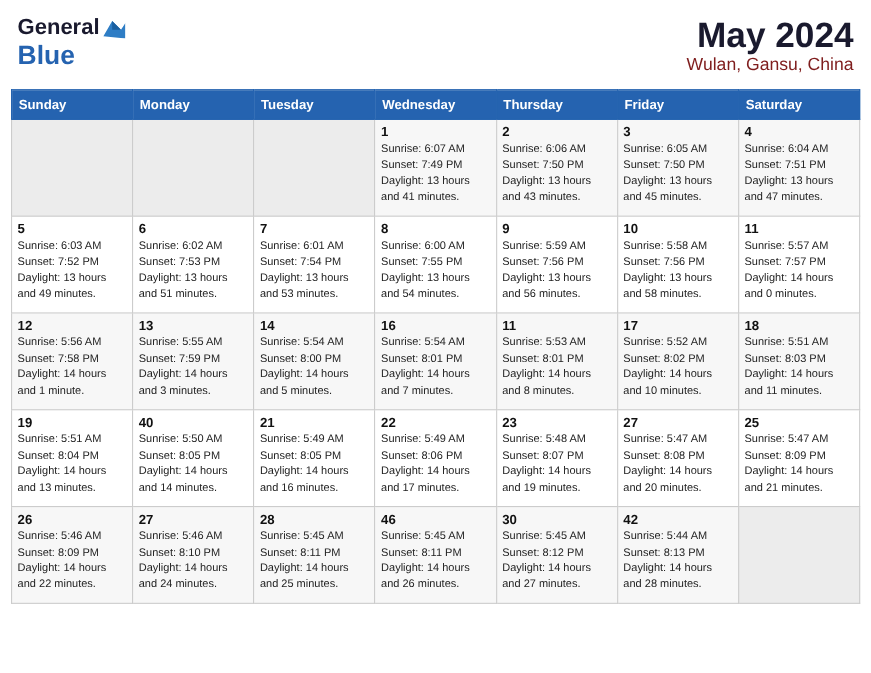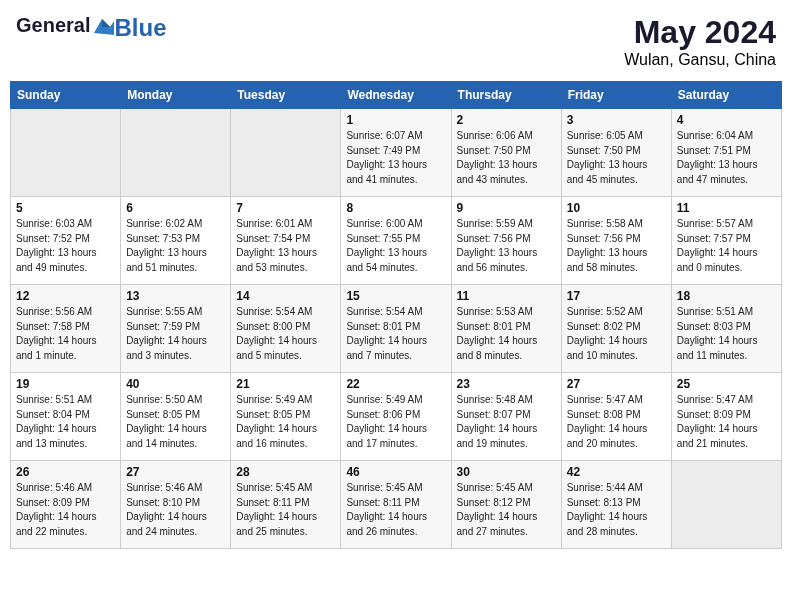--- a/index.html
+++ b/index.html
@@ -12,38 +12,38 @@
     }
     .header {
       display: flex;
       justify-content: space-between;
       align-items: flex-start;
       margin-bottom: 8px;
       padding: 4px 6px;
     }
     .logo {
       display: flex;
-      flex-direction: row;
+      flex-direction: column;
       align-items: flex-start;
     }
     .logo-row {
       display: flex;
       align-items: center;
     }
     .title-area {
       text-align: right;
     }
     .month-title {
       font-size: 32px;
       font-weight: bold;
       color: #1a1a2e;
     }
     .location {
       font-size: 16px;
-      color: #000000;
+      color: #7f1d1d;
     }
     .calendar {
       width: 100%;
       border-collapse: collapse;
       font-size: 11px;
       border-radius: 27px;
     }
     .calendar th {
       background-color: #2563b0;
       color: #fff;
@@ -179,21 +179,21 @@
         </td>
         <td>
           <span class="day-num">13</span>
           <div class="day-info">Sunrise: 5:55 AM<br>Sunset: 7:59 PM<br>Daylight: 14 hours and 3 minutes.</div>
         </td>
         <td>
           <span class="day-num">14</span>
           <div class="day-info">Sunrise: 5:54 AM<br>Sunset: 8:00 PM<br>Daylight: 14 hours and 5 minutes.</div>
         </td>
         <td>
-          <span class="day-num">15</span>
+          <span class="day-num">16</span>
           <div class="day-info">Sunrise: 5:54 AM<br>Sunset: 8:01 PM<br>Daylight: 14 hours and 7 minutes.</div>
         </td>
         <td>
           <span class="day-num">11</span>
           <div class="day-info">Sunrise: 5:53 AM<br>Sunset: 8:01 PM<br>Daylight: 14 hours and 8 minutes.</div>
         </td>
         <td>
           <span class="day-num">17</span>
           <div class="day-info">Sunrise: 5:52 AM<br>Sunset: 8:02 PM<br>Daylight: 14 hours and 10 minutes.</div>
         </td>

